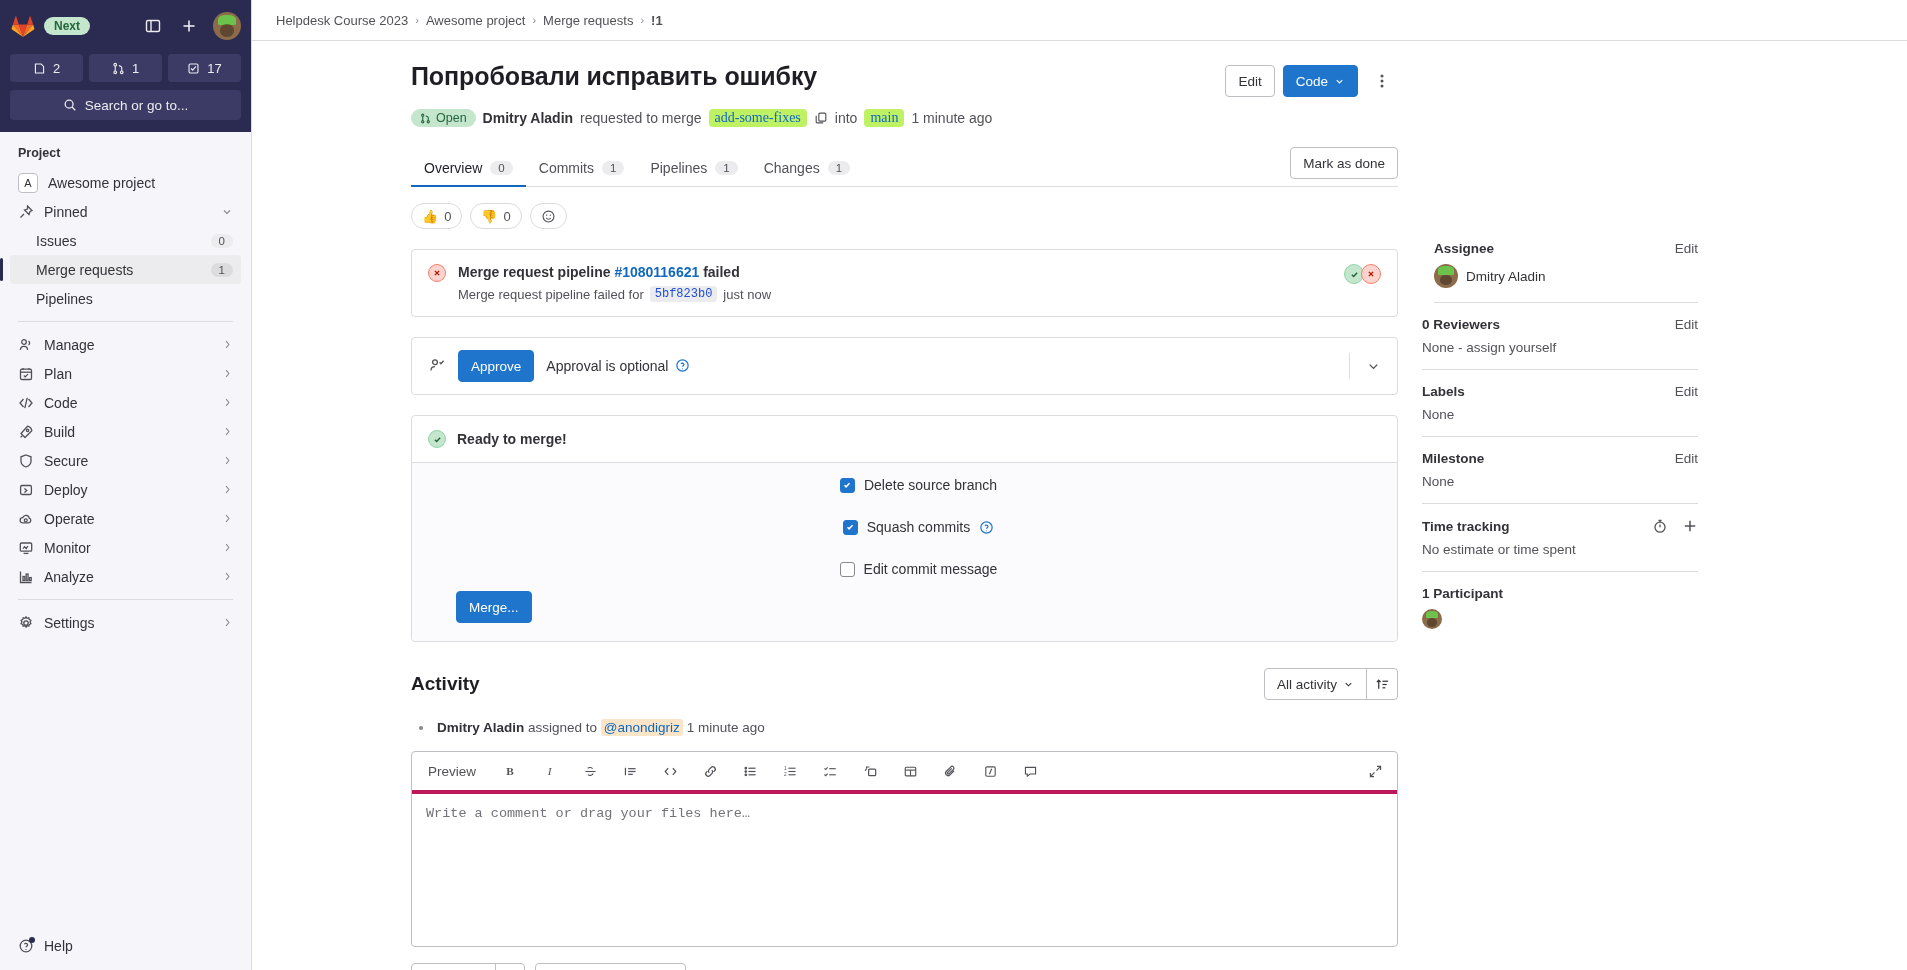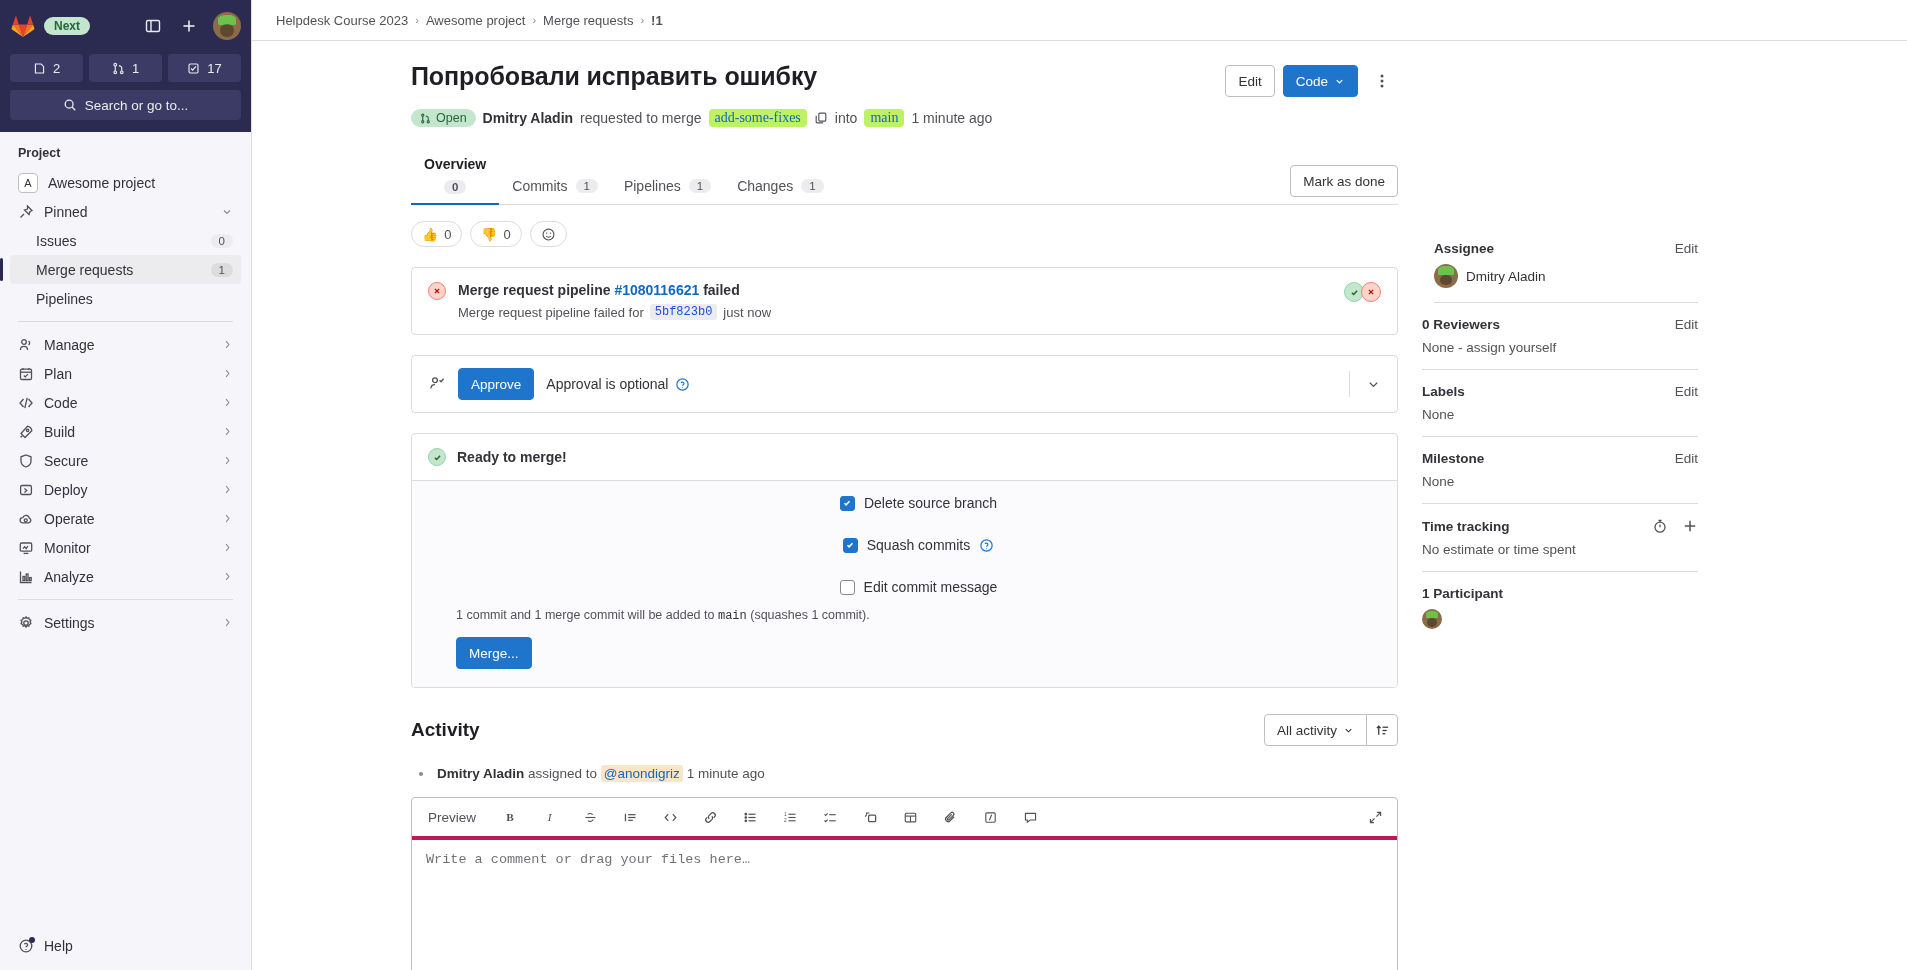--- a/index.html
+++ b/index.html
@@ -83,21 +83,21 @@
   .state-badge { background: #c3e6cd; color: #24663b; border-radius: 12px; padding: 2px 9px;
                  font-size: 12.5px; display: inline-flex; align-items: center; gap: 5px; }
   .b-name { font-weight: 700; color: #333238; }
   .branch { background: #bef264; color: #1068bf; font-family: Liberation Serif, serif;
             font-size: 14px; border-radius: 4px; padding: 1px 6px; cursor: pointer; }
   .copy-ic { color: #535158; cursor: pointer; display: flex; }
 
   .tabs-row { display: flex; align-items: flex-end; margin-top: 20px; border-bottom: 1px solid #dcdcde; }
   .tab { display: flex; align-items: center; gap: 8px; padding: 9px 13px; font-size: 14px;
          color: #535158; cursor: pointer; border-bottom: 2px solid transparent; margin-bottom: -1px; }
-  .tab.active { color: #1f1e24; font-weight: 700; border-bottom-color: #1068bf; flex-direction: column; }
+  .tab.active { color: #1f1e24; font-weight: 400; border-bottom-color: #1068bf; }
   .tab-count { background: #ececef; color: #535158; border-radius: 9px; font-size: 11.5px;
                padding: 1px 8px; min-width: 22px; text-align: center; }
   .tabs-right { margin-left: auto; padding-bottom: 7px; }
 
   .reactions { display: flex; gap: 8px; margin-top: 16px; }
   .reaction { border: 1px solid #dcdcde; border-radius: 14px; height: 26px; padding: 0 10px;
               display: flex; align-items: center; gap: 6px; font-size: 13px; color: #535158;
               background: #fff; cursor: pointer; }
 
   .widget { border: 1px solid #dcdcde; border-radius: 4px; background: #fff; margin-top: 20px; }
@@ -111,21 +111,21 @@
   .pl-link { color: #1068bf; text-decoration: none; cursor: pointer; }
   .pl-line2 { font-size: 13px; color: #535158; margin-top: 6px; display: flex; align-items: center; gap: 6px; }
   .sha { background: #ececef; font-family: "Liberation Mono", monospace; font-size: 12px;
          border-radius: 3px; padding: 1px 5px; color: #1d4ed8; }
   .pl-right { margin-left: auto; display: flex; align-items: center; }
   .pl-right .st-circle { width: 20px; height: 20px; }
   .pl-right .st-circle + .st-circle { margin-left: -3px; }
 
   .wg-approve { display: flex; align-items: center; padding: 12px 16px; gap: 12px; }
   .approve-ic { color: #535158; display: flex; }
-  .ap-text { font-size: 14px; color: #333238; display: flex; align-items: center; gap: 7px; }
+  .ap-text { font-size: 14px; color: #333238; display: flex; gap: 7px; }
   .help-ic { color: #1f75cb; cursor: pointer; display: flex; }
   .wg-chev { margin-left: auto; color: #535158; cursor: pointer; display: flex;
              border-left: 1px solid #dcdcde; padding-left: 16px; height: 26px; align-items: center; }
 
   .wg-merge-head { display: flex; align-items: center; gap: 11px; padding: 14px 16px;
                    font-size: 14px; font-weight: 700; color: #333238; }
   .wg-merge-body { border-top: 1px solid #dcdcde; background: #fbfafd; padding: 14px 16px 18px 44px;
                    border-radius: 0 0 4px 4px; }
   .cb-row { display: flex; align-items: center; gap: 26px; flex-direction: column; }
   .cb { display: flex; align-items: center; gap: 9px; font-size: 14px; color: #333238; cursor: pointer; }
@@ -653,25 +653,20 @@
                     <path d="M6.4 6.3a1.7 1.7 0 013.2.7c0 1.1-1.6 1.3-1.6 2.3"></path>
                   <circle cx="8" cy="11.5" r=".55" fill="currentColor" stroke="none"></circle>
                 </svg>
               </span>
             </label>
             <label class="cb">
               <span class="box"></span>
               <span>Edit commit message</span>
             </label>
           </div>
-          <div class="merge-note">
-            <span>1 commit and 1 merge commit will be added to</span>
-            <code>main</code>
-            <span>(squashes 1 commit).</span>
-          </div>
           <button class="btn btn-primary">Merge...</button>
         </div>
       </div>
 
       <div class="activity-head">
         <h2>Activity</h2>
         <div class="activity-tools">
           <button class="btn">
             <span>All activity</span>
             <span style="display:flex;">

